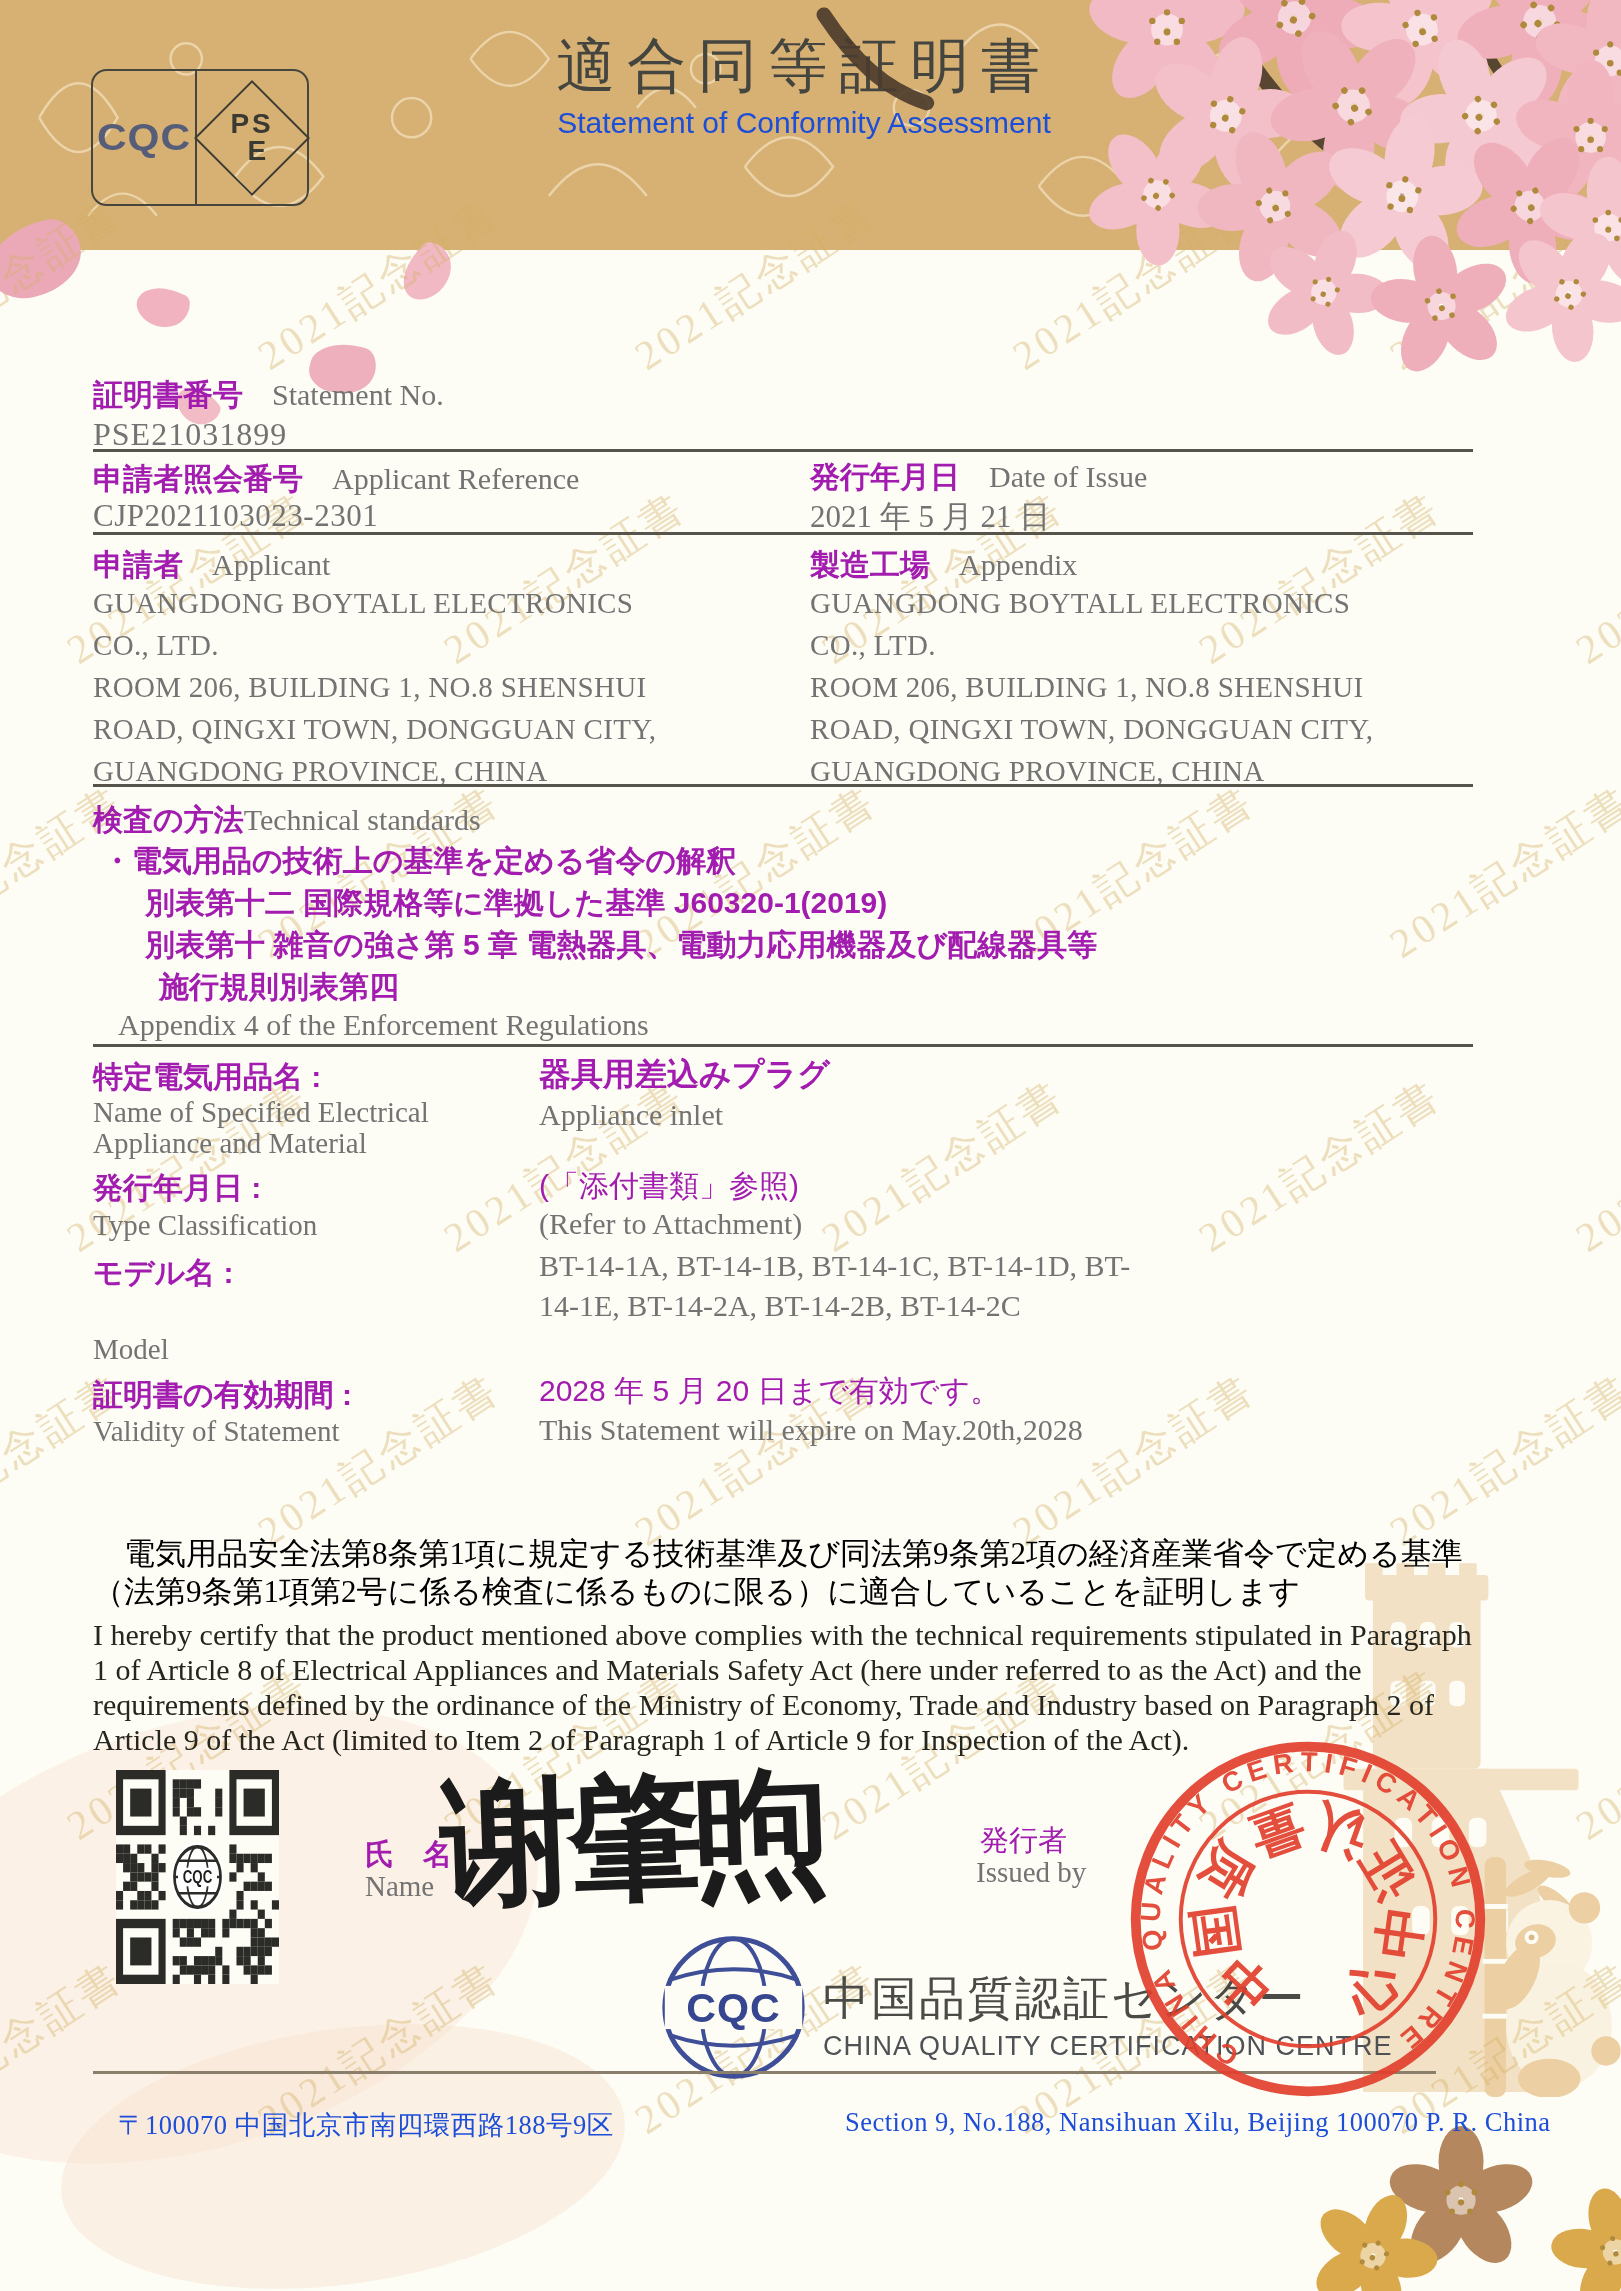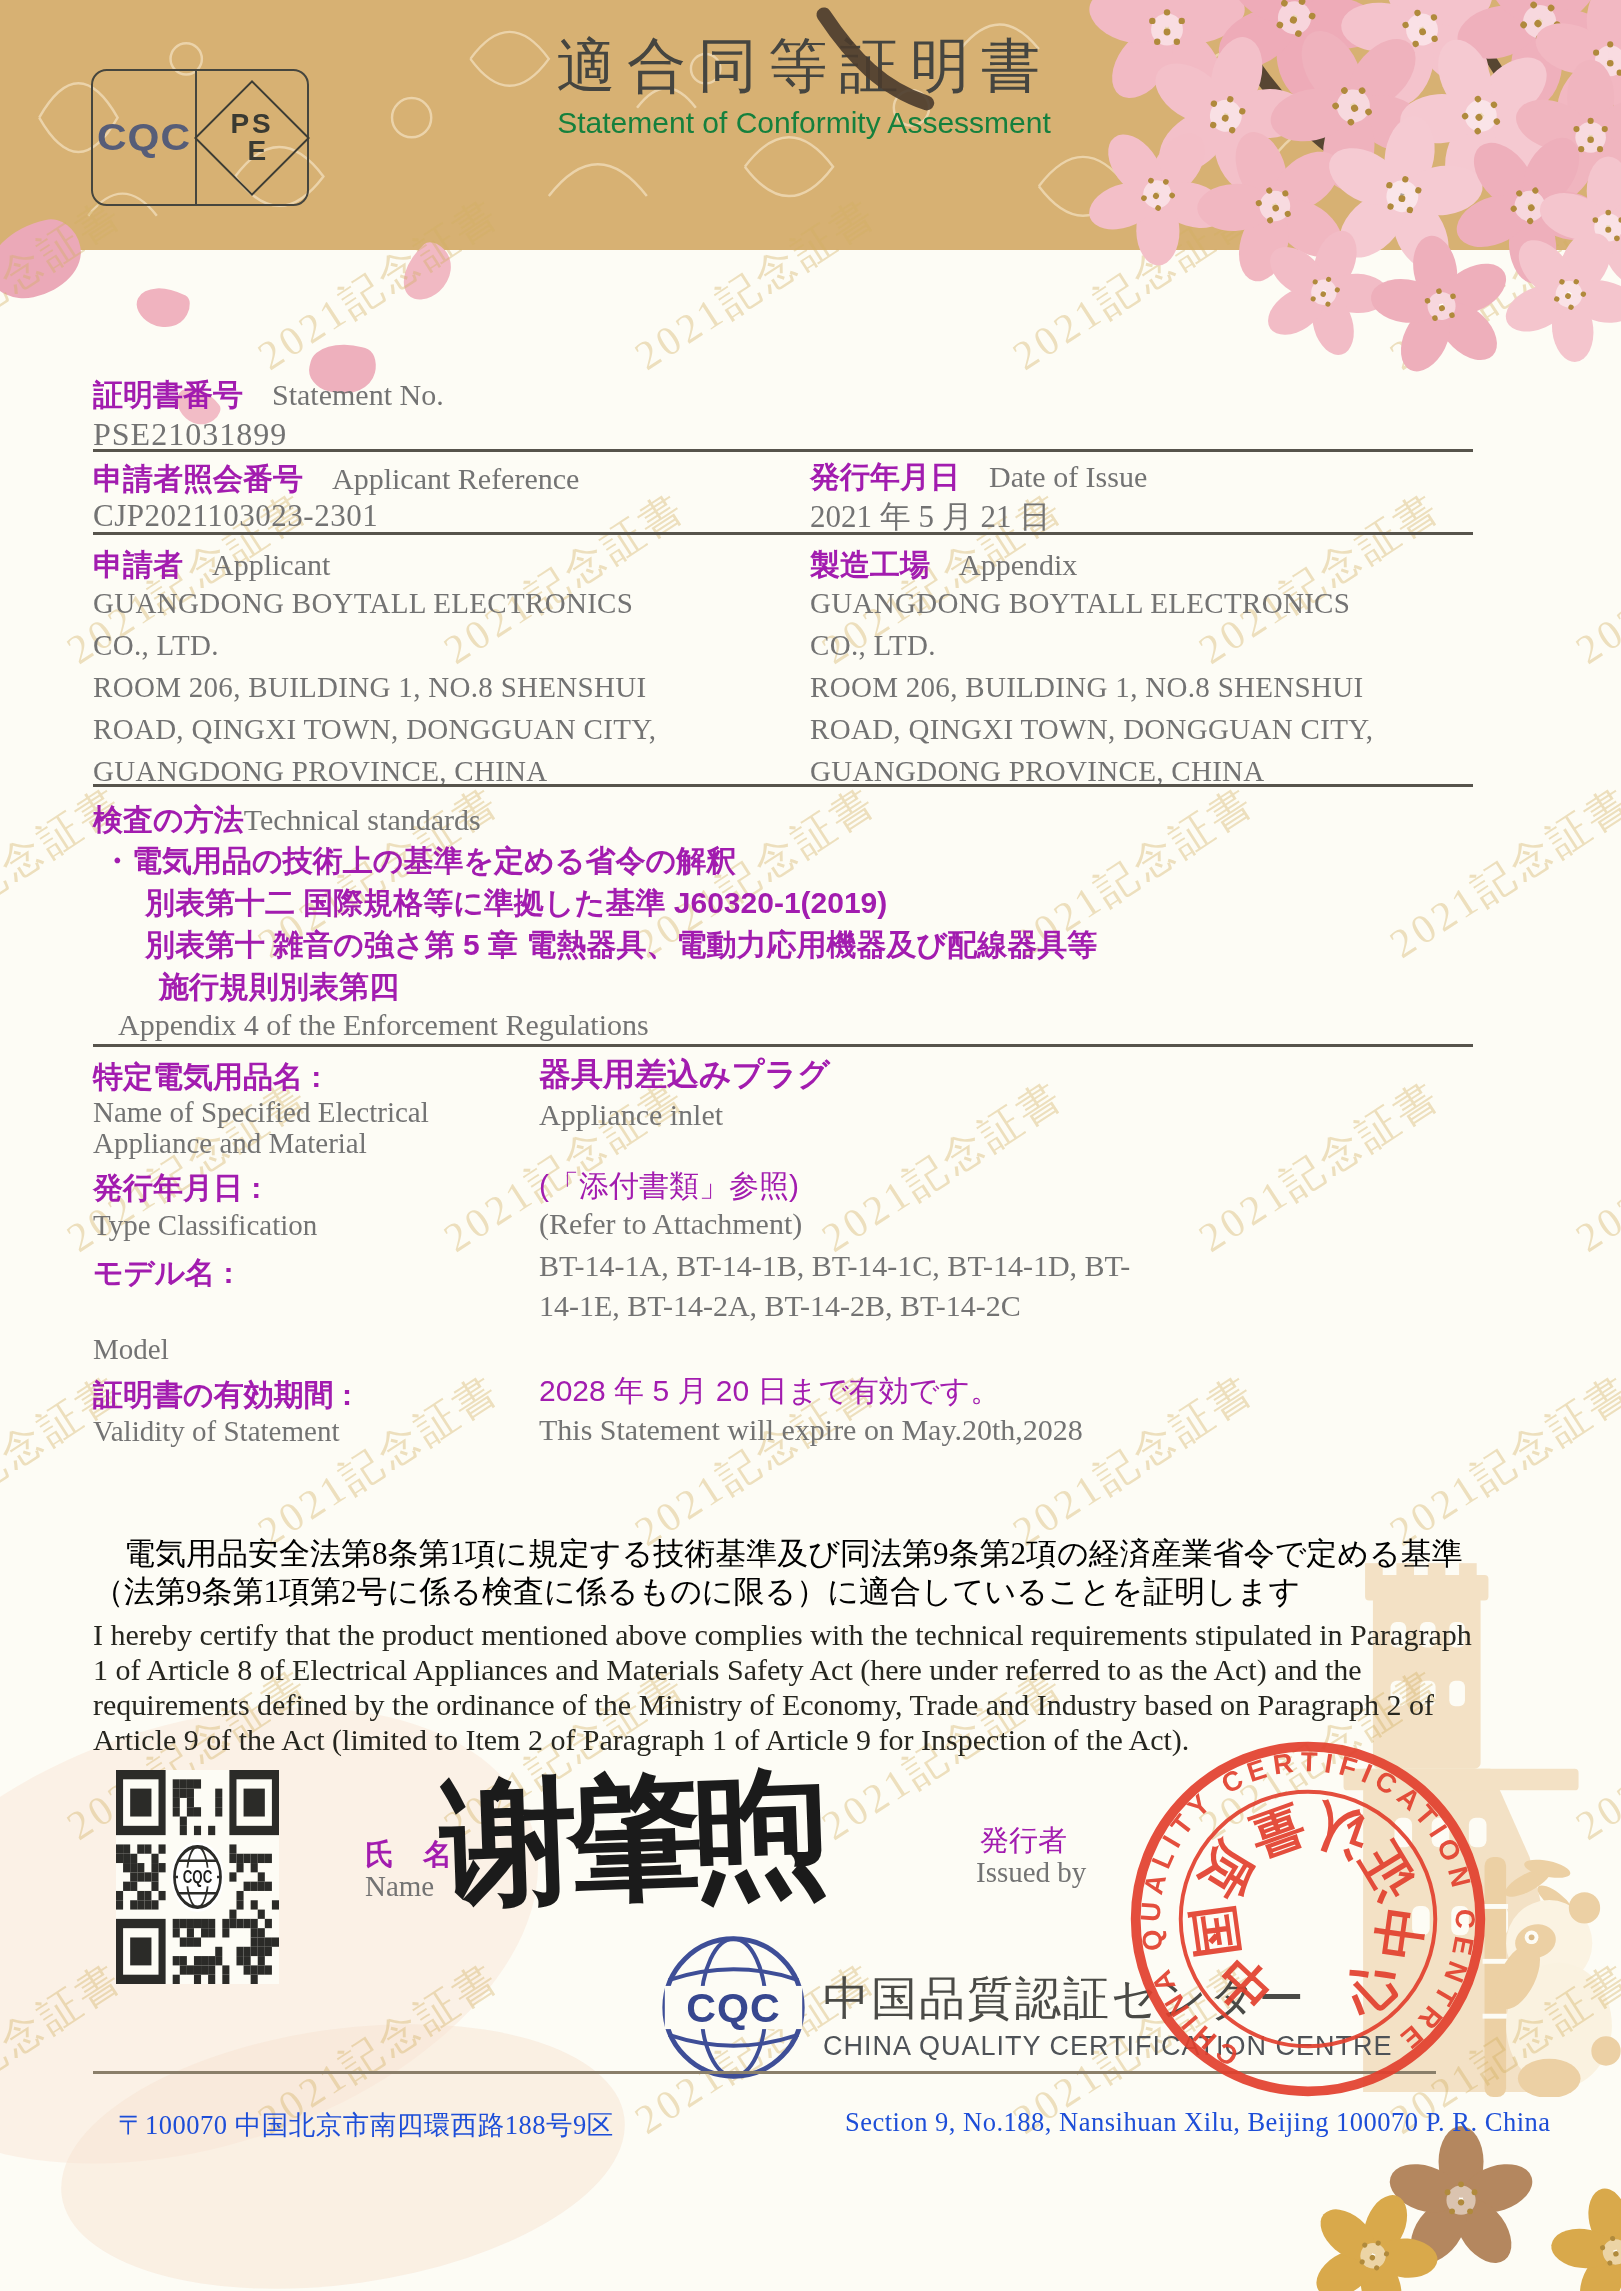--- a/index.html
+++ b/index.html
@@ -24,21 +24,21 @@
   .logo-cell-r{flex:1;position:relative;}
   .diamond{position:absolute;left:50%;top:50%;width:78px;height:78px;border:2.9px solid #3c3c34;
            transform:translate(-50%,-50%) rotate(45deg);}
   .pse-text{position:absolute;inset:0;display:flex;flex-direction:column;align-items:center;
             justify-content:center;font-family:"Liberation Sans",sans-serif;font-weight:700;
             font-size:28px;line-height:.95;color:#3a3a32;letter-spacing:2.9px;}
   .pse-e{margin-left:9.8px;letter-spacing:0;}
   .title-jp{position:absolute;left:500px;top:27.4px;width:608px;text-align:center;font-size:59px;
             letter-spacing:11.8px;color:#454540;font-weight:500;z-index:2;}
   .title-en{position:absolute;left:500px;top:106px;width:608px;text-align:center;font-size:30px;
-            color:#15803d;font-family:"Liberation Sans","DejaVu Sans",sans-serif;z-index:2;}
+            color:#1d4ed8;font-family:"Liberation Sans","DejaVu Sans",sans-serif;z-index:2;}
   .petal{position:absolute;z-index:1;}
   .addr{font-size:29px;line-height:42px;letter-spacing:0.3px;}
   .stamp-ring{font-family:"Liberation Sans",sans-serif;font-size:28px;font-weight:700;
               letter-spacing:6.5px;fill:#e2402e;}
   .stamp-ch{font-family:"Liberation Sans",sans-serif;font-size:54px;font-weight:700;fill:#e2402e;}
   .sig{font-size:137px;font-weight:600;color:#1b1b1b;letter-spacing:-11.8px;
        transform:rotate(-2deg);white-space:nowrap;}
   .footer-txt{font-size:26.5px;color:#1d4ed8;letter-spacing:0.5px;}
 </style>
 </head>

